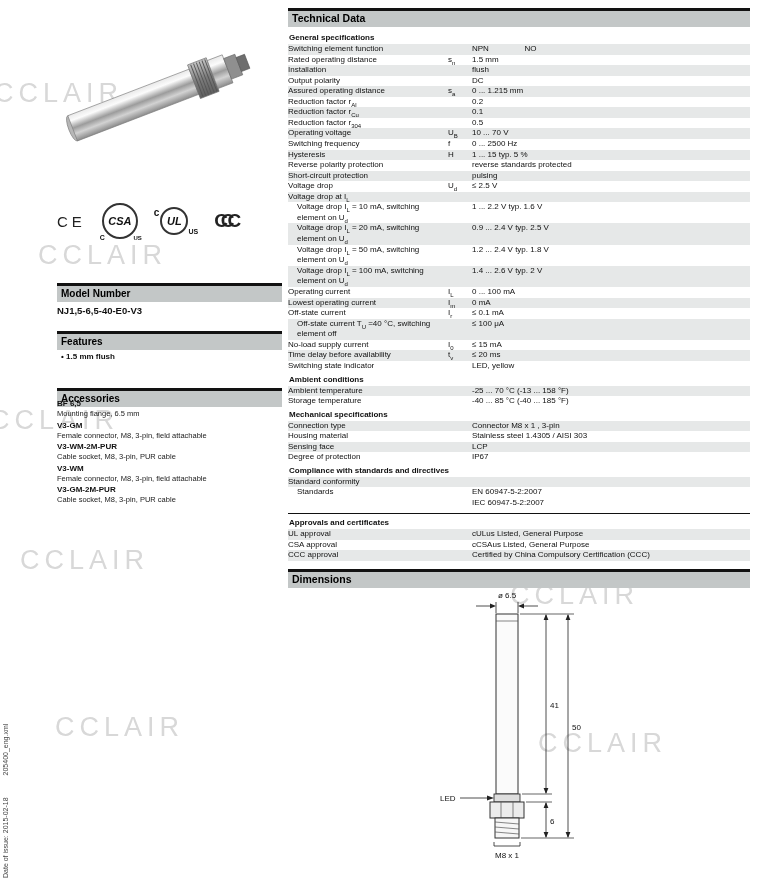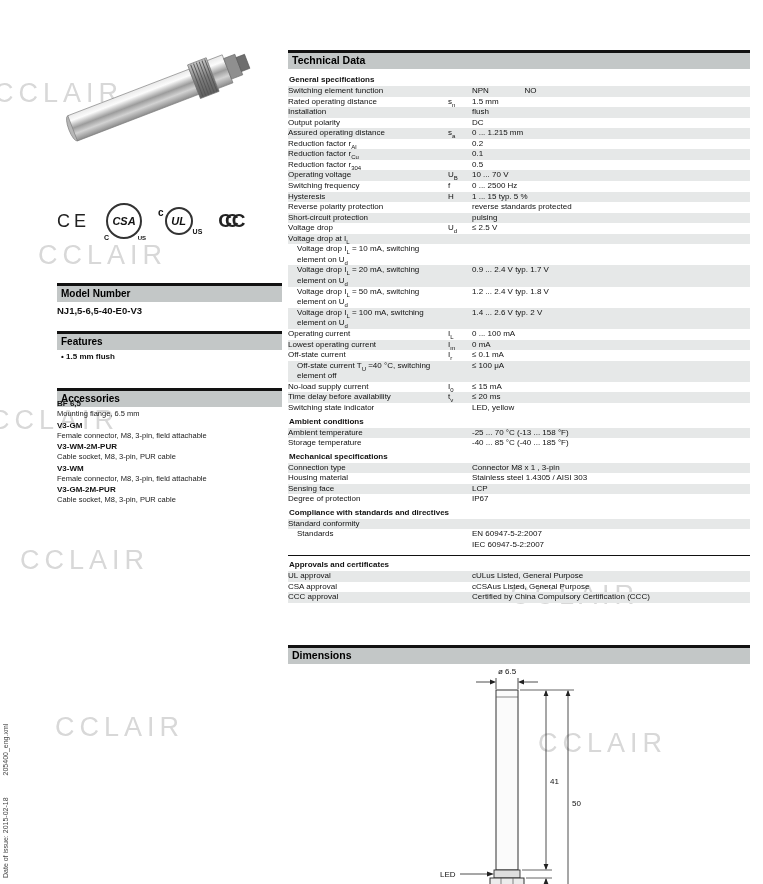--- a/index.html
+++ b/index.html
@@ -12,33 +12,33 @@
 
   
   .edge-note{position:absolute;left:2px;top:878px;transform:rotate(-90deg);transform-origin:0 0;font-size:7px;color:#444;white-space:nowrap;z-index:3;}
   .edge-note span{margin-right:22px;}
 
   
   .left-col{position:absolute;left:57px;top:0;width:225px;height:884px;z-index:2;}
   .left-col > div{position:absolute;left:0;width:225px;}
   .photo{top:22px;left:8px;width:210px;height:145px;}
   .certs{top:198px;display:flex;align-items:center;gap:16px;height:46px;}
-  .ce-mark{font-size:18px;letter-spacing:4px;color:#222;}
+  .ce-mark{font-size:15px;letter-spacing:4px;color:#222;}
   .mark{position:relative;display:flex;align-items:center;}
   .circ{border:2px solid #333;border-radius:50%;display:flex;align-items:center;justify-content:center;font-weight:bold;font-style:italic;}
   .csa .circ{width:36px;height:36px;font-size:11px;}
   .csa .tiny-l{position:absolute;left:-2px;bottom:-2px;font-size:7px;font-weight:bold;}
   .csa .tiny-r{position:absolute;right:-4px;bottom:-2px;font-size:6px;font-weight:bold;}
   .ulm .pre{font-size:10px;font-weight:bold;margin-right:1px;align-self:flex-start;}
   .ulm .circ{width:28px;height:28px;font-size:11px;}
   .ulm .post{font-size:7px;font-weight:bold;align-self:flex-end;}
   .ccc-mark{font-size:19px;font-weight:bold;letter-spacing:-7px;padding-right:8px;color:#222;}
 
   .bar{background:#c3c7c7;border-top:3px solid #121212;font-weight:bold;font-size:10px;line-height:13px;padding:1px 4px 2px;color:#000;}
-  .bar.big{font-size:10.5px;margin-top:42px;}
+  .bar.big{font-size:10.5px;}
   .mn-bar{top:283px;}
   .mn-text{top:305px;font-weight:bold;font-size:9.5px;}
   .ft-bar{top:331px;}
   .ft-item{top:352px;font-weight:bold;font-size:8px;padding-left:4px;}
   .ft-item::before{content:"•   ";}
   .ac-bar{top:388px;}
   .ac-list{top:399px;}
   .acc-item{margin-bottom:2px;}
   .acc-name{font-weight:bold;font-size:8px;line-height:10px;}
   .acc-desc{font-size:7.5px;line-height:9.5px;color:#222;}
@@ -239,25 +239,26 @@
           <div class="c-val">≤ 2.5 V</div>
         </div>
         <div class="trow shade">
           <div class="c-label">Voltage drop at I<sub>L</sub></div>
           <div class="c-sym"></div>
           <div class="c-val"></div>
         </div>
         <div class="trow indent">
           <div class="c-label">Voltage drop I<sub>L</sub> = 10 mA, switching element on U<sub>d</sub></div>
           <div class="c-sym"></div>
+          <div class="c-val">1 ... 2.2 V typ. 1.6 V</div>
         </div>
         <div class="trow shade indent">
           <div class="c-label">Voltage drop I<sub>L</sub> = 20 mA, switching element on U<sub>d</sub></div>
           <div class="c-sym"></div>
-          <div class="c-val">0.9 ... 2.4 V typ. 1.7 V</div>
+          <div class="c-val">0.9 ... 2.4 V typ. 2.5 V</div>
         </div>
         <div class="trow indent">
           <div class="c-label">Voltage drop I<sub>L</sub> = 50 mA, switching element on U<sub>d</sub></div>
           <div class="c-sym"></div>
           <div class="c-val">1.2 ... 2.4 V typ. 1.8 V</div>
         </div>
         <div class="trow shade indent">
           <div class="c-label">Voltage drop I<sub>L</sub> = 100 mA, switching element on U<sub>d</sub></div>
           <div class="c-sym"></div>
           <div class="c-val">1.4 ... 2.6 V typ. 2 V</div>

